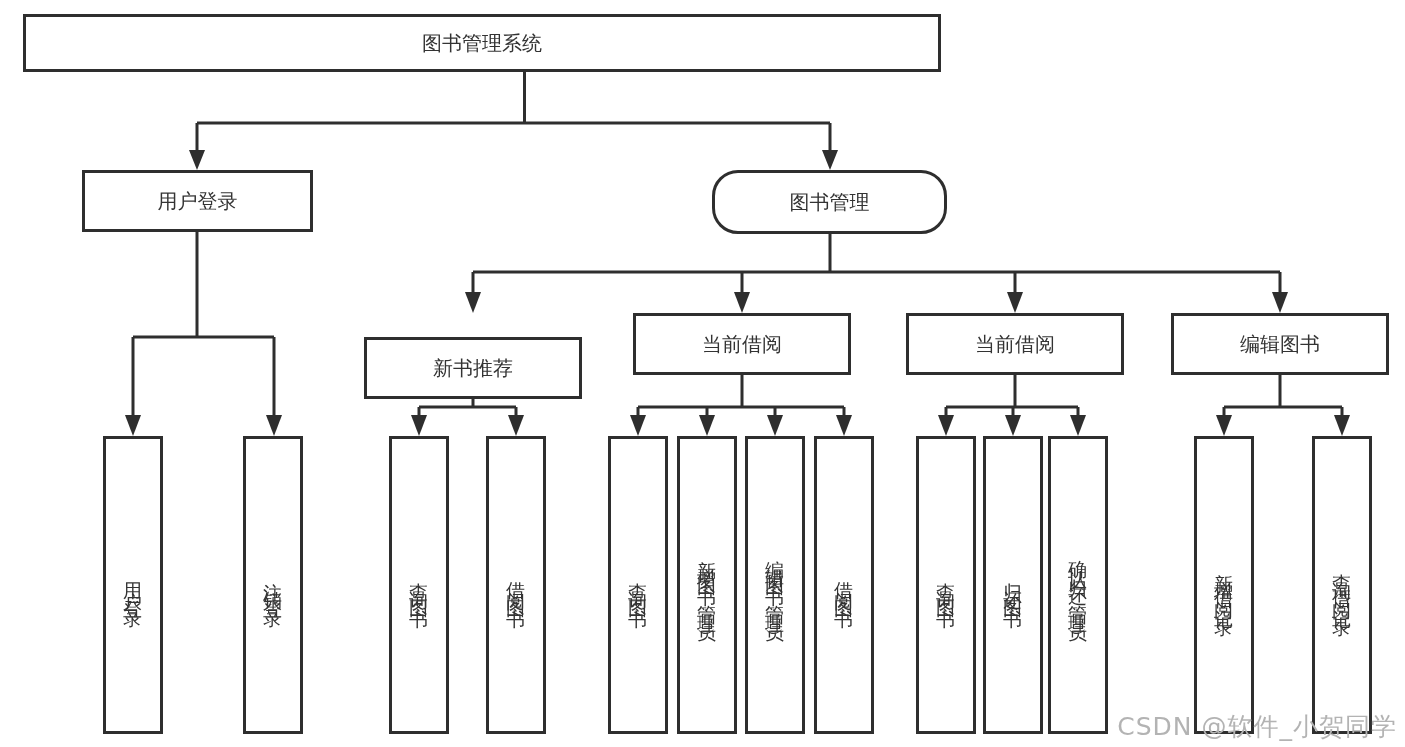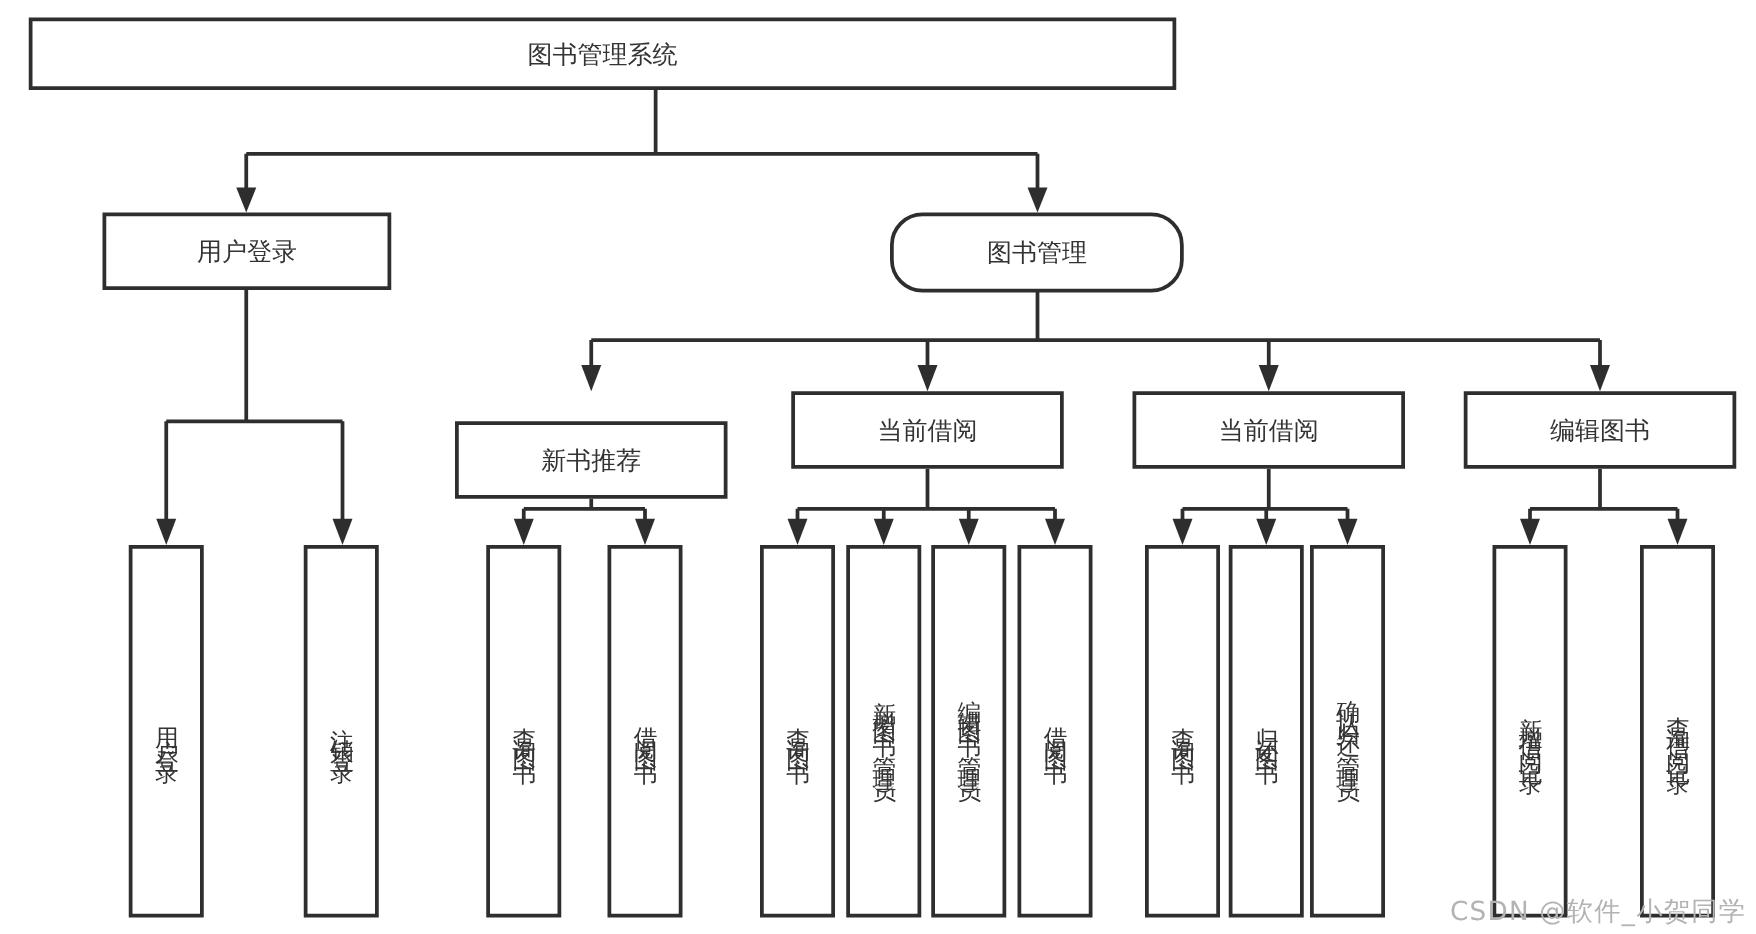--- a/index.html
+++ b/index.html
@@ -52,21 +52,21 @@
   .l5 {left:608px;}  .l6 {left:677px;}
   .l7 {left:745px;}  .l8 {left:814px;}
   .l9 {left:916px;}  .l10{left:983px;}
   .l11{left:1048px;}
   .l12{left:1194px;} .l13{left:1312px;}
   #watermark{
     position:absolute;
     right:8px;bottom:4px;
     z-index:5;
     color:var(--watermark);
-    font-size:21px;
+    font-size:25px;
     letter-spacing:1px;
   }
 </style>
 </head>
 <body>
 
 <div id="canvas">
 
   <svg id="wires" width="1405" height="747" viewBox="0 0 1405 747">
     <g>

